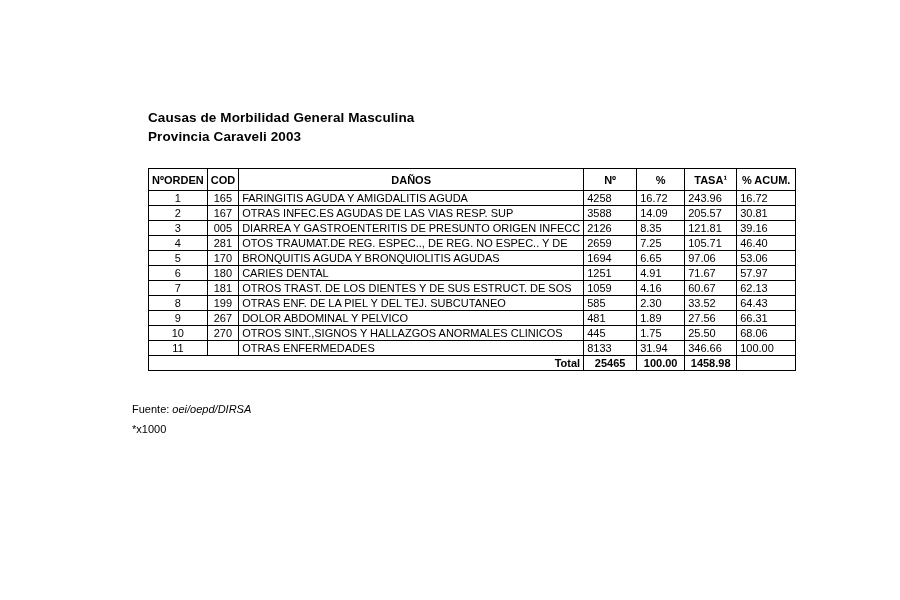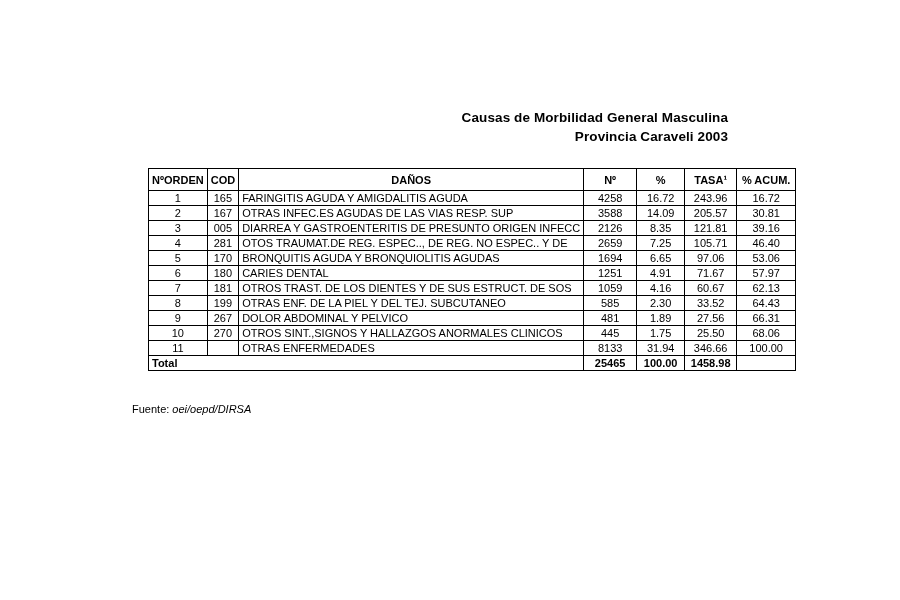--- a/index.html
+++ b/index.html
@@ -20,21 +20,21 @@
     left: 0;
     top: 0;
     width: 900px;
     height: 600px;
   }
   .title-block {
     position: absolute;
     left: 148px;
     top: 108px;
     width: 580px;
-    text-align: right;
+    text-align: left;
   }
   .title-line {
     font-size: 13.5px;
     font-weight: bold;
     line-height: 19px;
     letter-spacing: 0.1px;
   }
   table.morbi {
     position: absolute;
     left: 148px;
@@ -73,28 +73,27 @@
   }
   td.cod {
     text-align: center;
     padding-right: 4px;
   }
   td.danos {
     text-align: left;
     padding-left: 3px;
   }
   td.num, td.pct, td.tasa, td.acum {
-    text-align: center;
   }
   tr.total-row td {
     font-weight: bold;
     text-align: center;
   }
   tr.total-row td.total-label {
-    text-align: left;
+    text-align: right;
     font-weight: bold;
   }
   tr.total-row td.empty-cell {
     border-left: 1px solid #000;
   }
   .footnotes {
     position: absolute;
     left: 132px;
     top: 399px;
     font-size: 11px;
@@ -245,15 +244,16 @@
         <td class="num">25465</td>
         <td class="pct">100.00</td>
         <td class="tasa">1458.98</td>
         <td class="acum empty-cell"></td>
       </tr>
     </tbody>
   </table>
 
   <div class="footnotes">
     <div class="footnote source"><span class="label">Fuente:</span><span> oei/oepd/DIRSA</span></div>
+    <div class="footnote">*x1000</div>
   </div>
 
 </div>
 
 </body></html>

